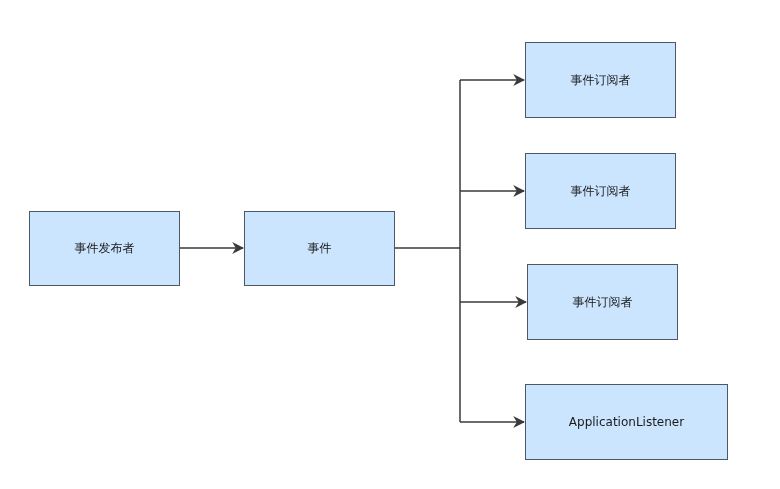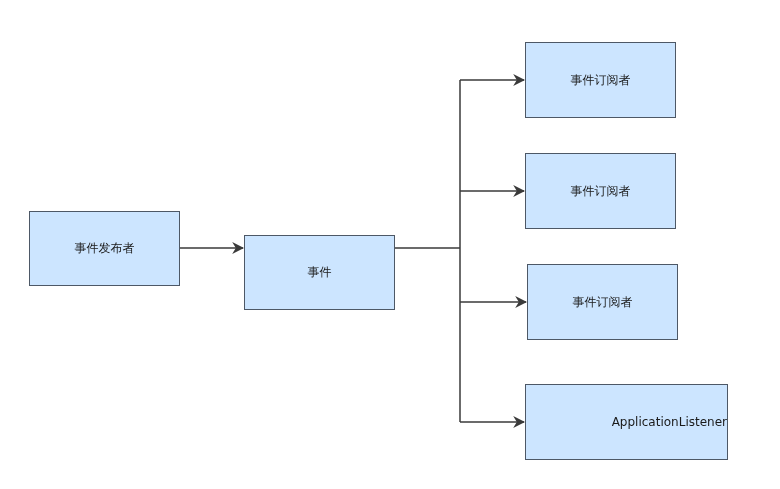--- a/index.html
+++ b/index.html
@@ -25,31 +25,31 @@
   <line x1="460" y1="80" x2="524" y2="80" stroke="#3a3a3a" stroke-width="1.5" marker-end="url(#arrow)"></line>
   <line x1="460" y1="191" x2="524" y2="191" stroke="#3a3a3a" stroke-width="1.5" marker-end="url(#arrow)"></line>
   <line x1="460" y1="302" x2="526" y2="302" stroke="#3a3a3a" stroke-width="1.5" marker-end="url(#arrow)"></line>
   <line x1="460" y1="422" x2="524" y2="422" stroke="#3a3a3a" stroke-width="1.5" marker-end="url(#arrow)"></line>
 </svg>
 
 <div class="node" style="left:13px; top:211px; width:151px; height:75px;margin-left:16px;">
   <span>事件发布者</span>
 </div>
 
-<div class="node" style="left:244px; top:211px; width:151px; height:75px;margin-top:24px;">
+<div class="node" style="left:244px; top:211px; width:151px; height:75px;">
   <span>事件</span>
 </div>
 
 <div class="node" style="left:525px; top:42px; width:151px; height:76px;">
   <span>事件订阅者</span>
 </div>
 
 <div class="node" style="left:525px; top:153px; width:151px; height:76px;">
   <span>事件订阅者</span>
 </div>
 
 <div class="node" style="left:527px; top:264px; width:151px; height:76px;">
   <span>事件订阅者</span>
 </div>
 
-<div class="node" style="left:525px; top:384px; width:203px; height:76px;justify-content:flex-end;">
+<div class="node" style="left:525px; top:384px; width:203px; height:76px;">
   <span>ApplicationListener</span>
 </div>
 
 </body></html>

